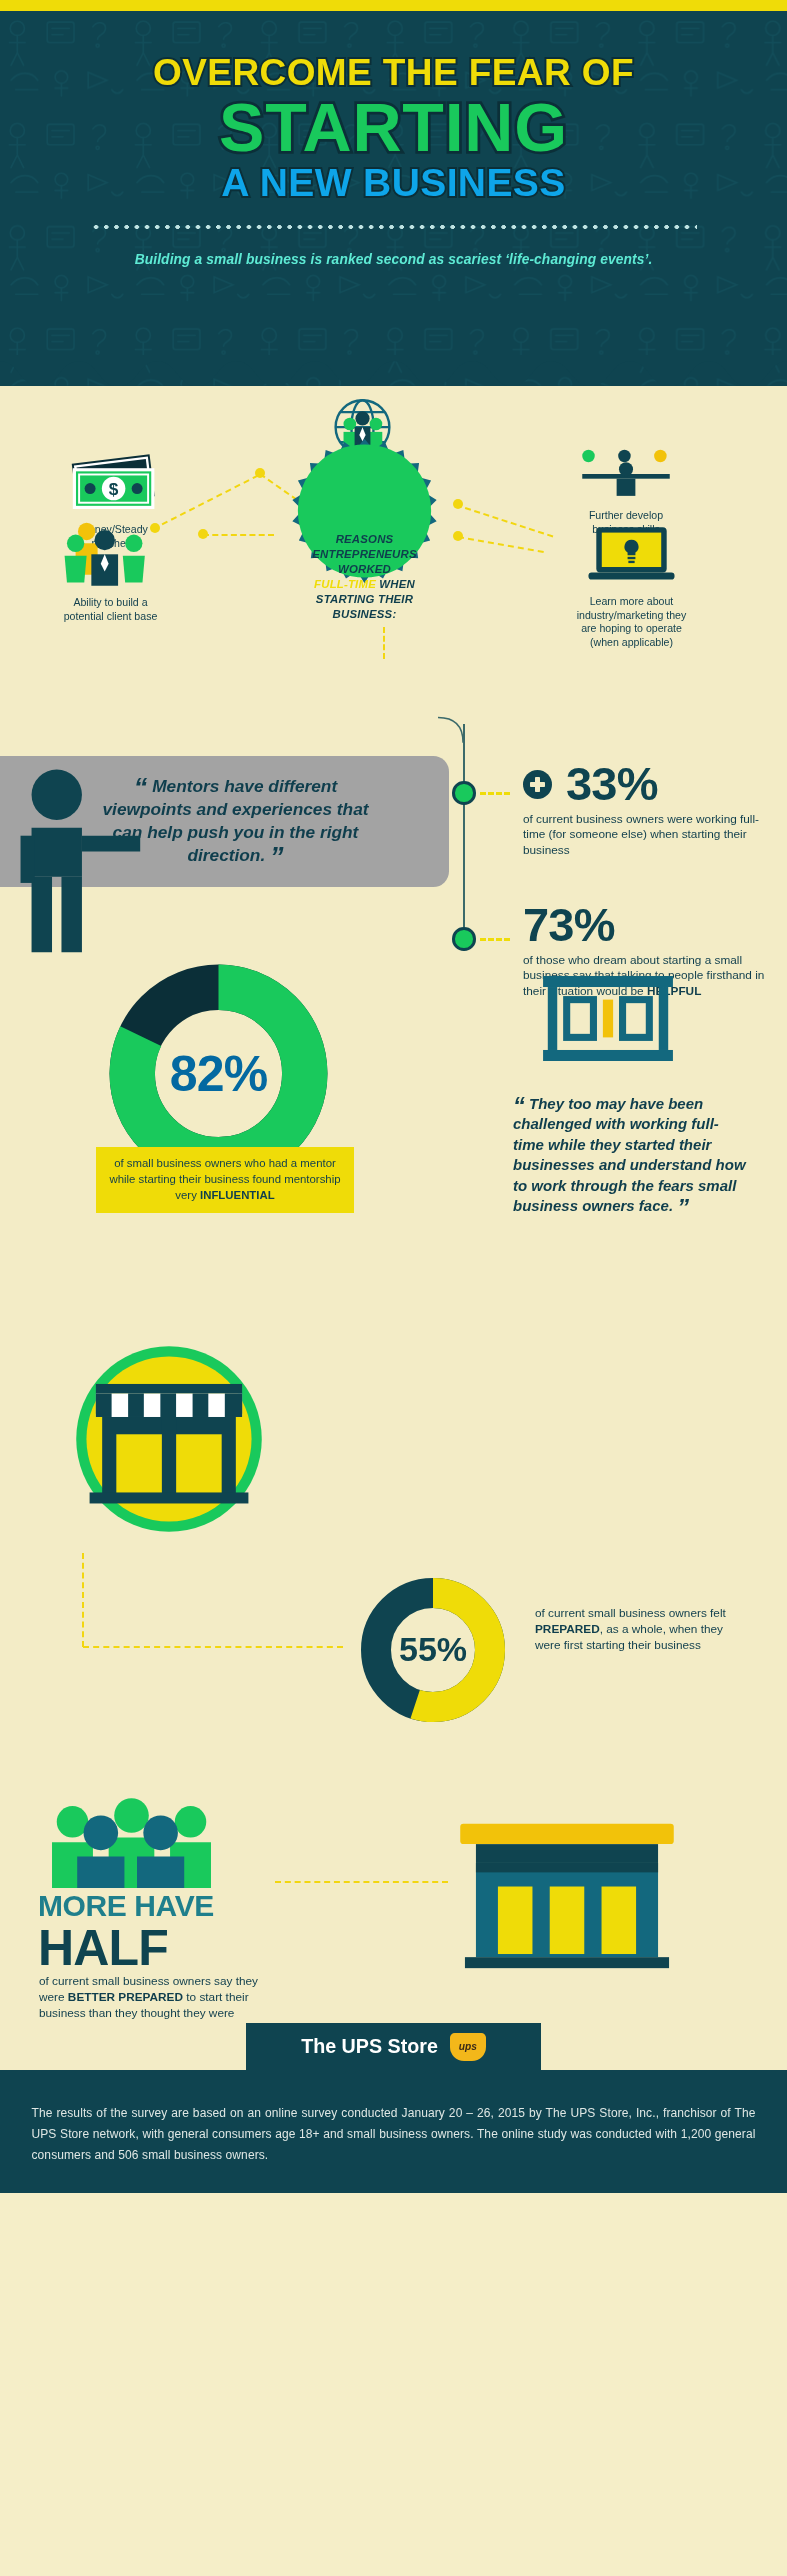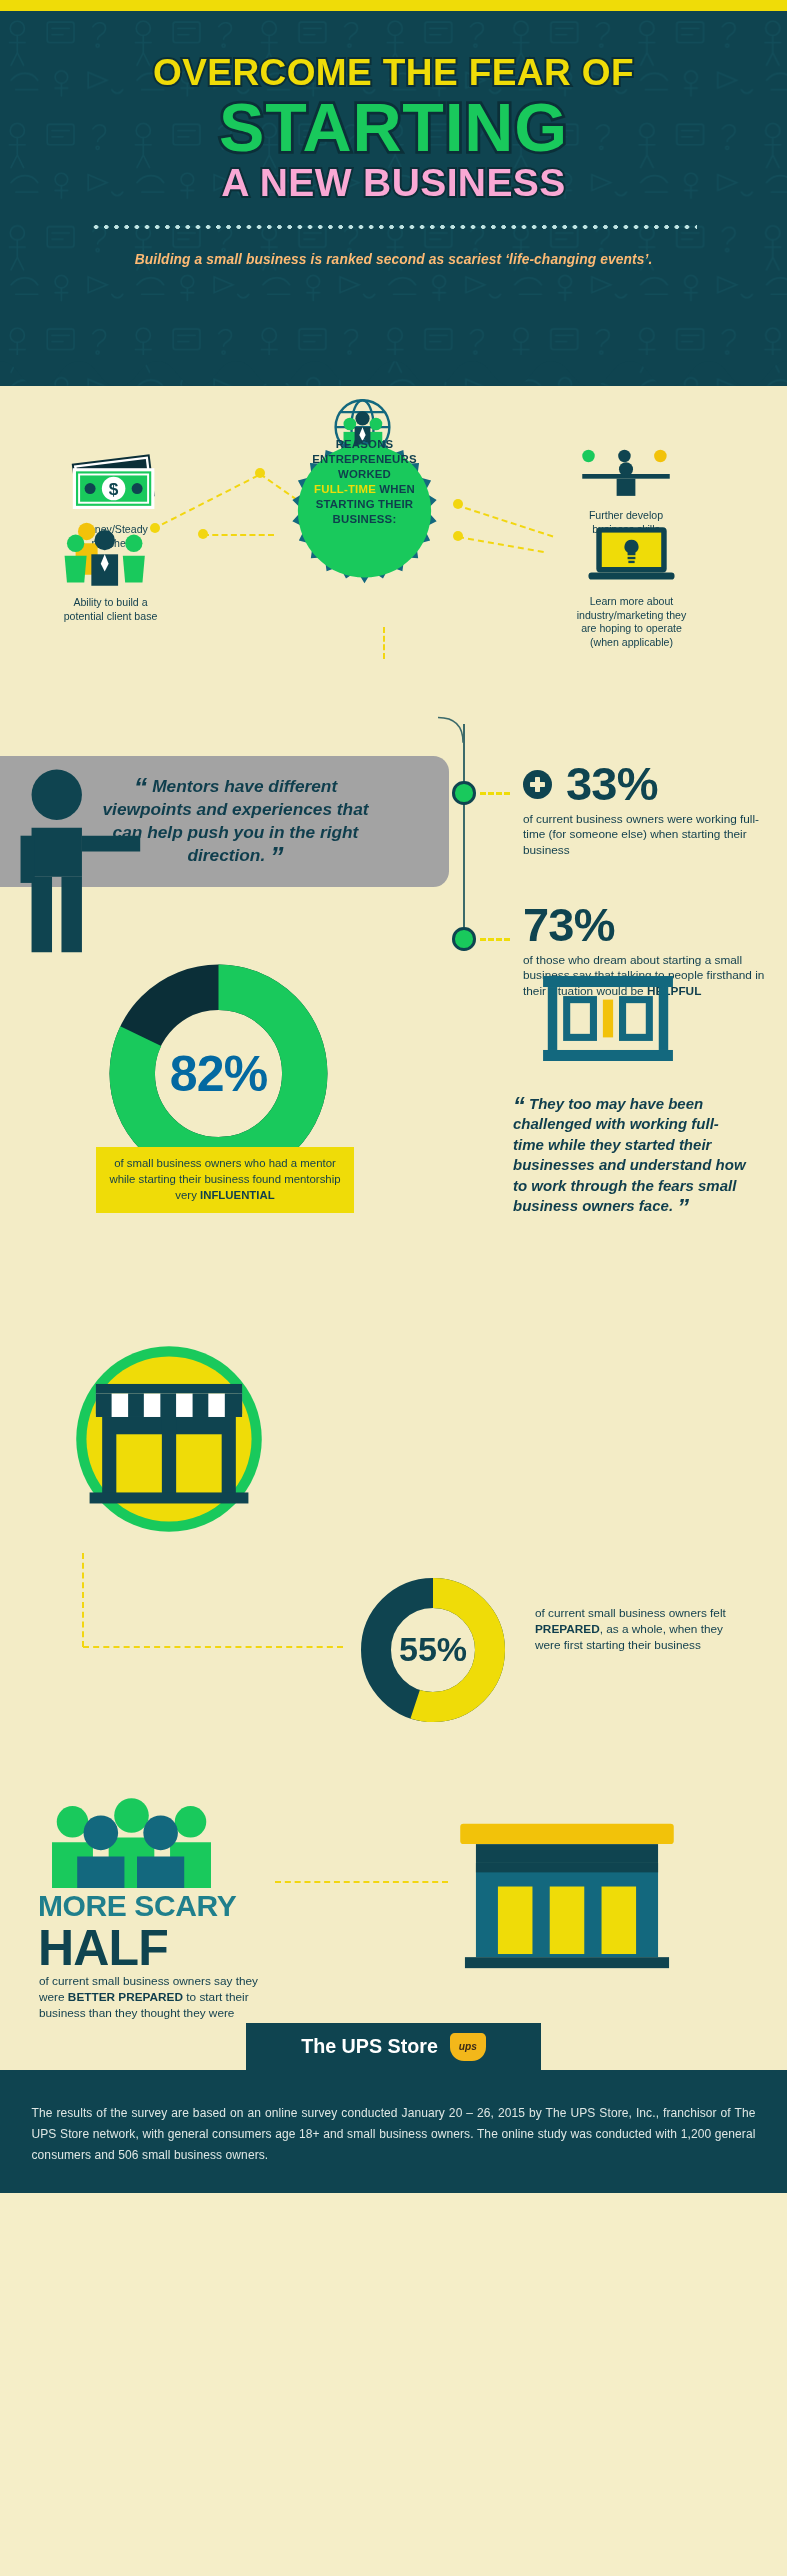--- a/index.html
+++ b/index.html
@@ -35,47 +35,47 @@
     color: #efdc08; -webkit-text-stroke: 3.9px #0b2f38; paint-order: stroke fill;
     line-height: 1.05;
   }
   .h-line2 {
     font-size: 68px; font-weight: bold; letter-spacing: 0.8px;
     color: #19c95c; -webkit-text-stroke: 5.5px #0b2f38; paint-order: stroke fill;
     line-height: .98; margin-top: 1.6px;
   }
   .h-line3 {
     font-size: 39px; font-weight: bold; letter-spacing: 0.4px;
-    color: #f9a8d4; -webkit-text-stroke: 3.9px #0b2f38; paint-order: stroke fill;
+    color: #0ea5e9; -webkit-text-stroke: 3.9px #0b2f38; paint-order: stroke fill;
     line-height: 1.05; margin-top: 1.6px;
   }
   .dot-rule {
     width: 606px; height: 6.3px; margin: 20.5px auto 0;
     background-image: radial-gradient(circle, #bfe3e2 2px, transparent 2.4px);
     background-size: 10.2px 6.3px; background-repeat: repeat-x;
   }
   .h-sub {
-    margin-top: 22px; color: #fdba74; font-size: 13.8px;
+    margin-top: 22px; color: #5eead4; font-size: 13.8px;
     font-style: italic; font-weight: bold; letter-spacing: 0.1px;
   }
   .scallop {
     position: absolute; left: 0; right: 0; bottom: -0.8px; height: 31.5px; z-index: 4;
   }
 
   
   .reasons { position: relative; height: 338px; }
   .burst-wrap {
     position: absolute; left: 272px; top: 51px; width: 185px; height: 185px;
   }
   .burst-wrap svg { display: block; }
   .burst-text {
     position: absolute; inset: 0; display: flex; flex-direction: column;
-    align-items: center; justify-content: flex-start;
+    align-items: center; justify-content: flex-end;
     color: #0f3e4d; font-weight: bold; font-size: 11.4px; line-height: 1.32;
-    text-align: center; letter-spacing: 0.2px;
+    text-align: center; letter-spacing: 0.2px; font-style: italic;
   }
   .burst-text .hl { color: #efdc08; }
 
   .node { position: absolute; text-align: center; }
   .node .cap {
     font-size: 10.6px; color: #0f3e4d; line-height: 1.28; margin-top: 7px;
   }
   .conn { position: absolute; border-top: 2.4px dashed #f2d610; }
   .conn-dot {
     position: absolute; width: 10.2px; height: 10.2px; border-radius: 50%;
@@ -479,21 +479,21 @@
       <path d="M14 60h52v58H14z" fill="#19c95c"></path>
       <circle cx="190" cy="34" r="20" fill="#19c95c"></circle>
       <path d="M164 60h52v58h-52z" fill="#19c95c"></path>
       <circle cx="115" cy="26" r="22" fill="#19c95c"></circle>
       <path d="M86 54h58v64H86z" fill="#19c95c"></path>
       <circle cx="76" cy="48" r="22" fill="#13687e"></circle>
       <path d="M46 78h60v40H46z" fill="#13687e"></path>
       <circle cx="152" cy="48" r="22" fill="#13687e"></circle>
       <path d="M122 78h60v40h-60z" fill="#13687e"></path>
     </svg>
-    <div class="mt">MORE SCARY</div>
+    <div class="mt">MORE HAVE</div>
     <div class="hf">HALF</div>
     <div class="cap">
       <span>of current small business owners say they were </span><b>BETTER PREPARED</b><span> to start their business than they thought they were</span>
     </div>
 
     <svg class="bldg" width="236" height="157" viewBox="0 0 300 200">
       <rect x="14" y="6" width="272" height="26" rx="4" fill="#f2c20a"></rect>
       <rect x="34" y="32" width="232" height="24" fill="#0f4450"></rect>
       <rect x="34" y="56" width="232" height="120" fill="#13687e"></rect>
       <rect x="34" y="56" width="232" height="12" fill="#0f4450"></rect>

